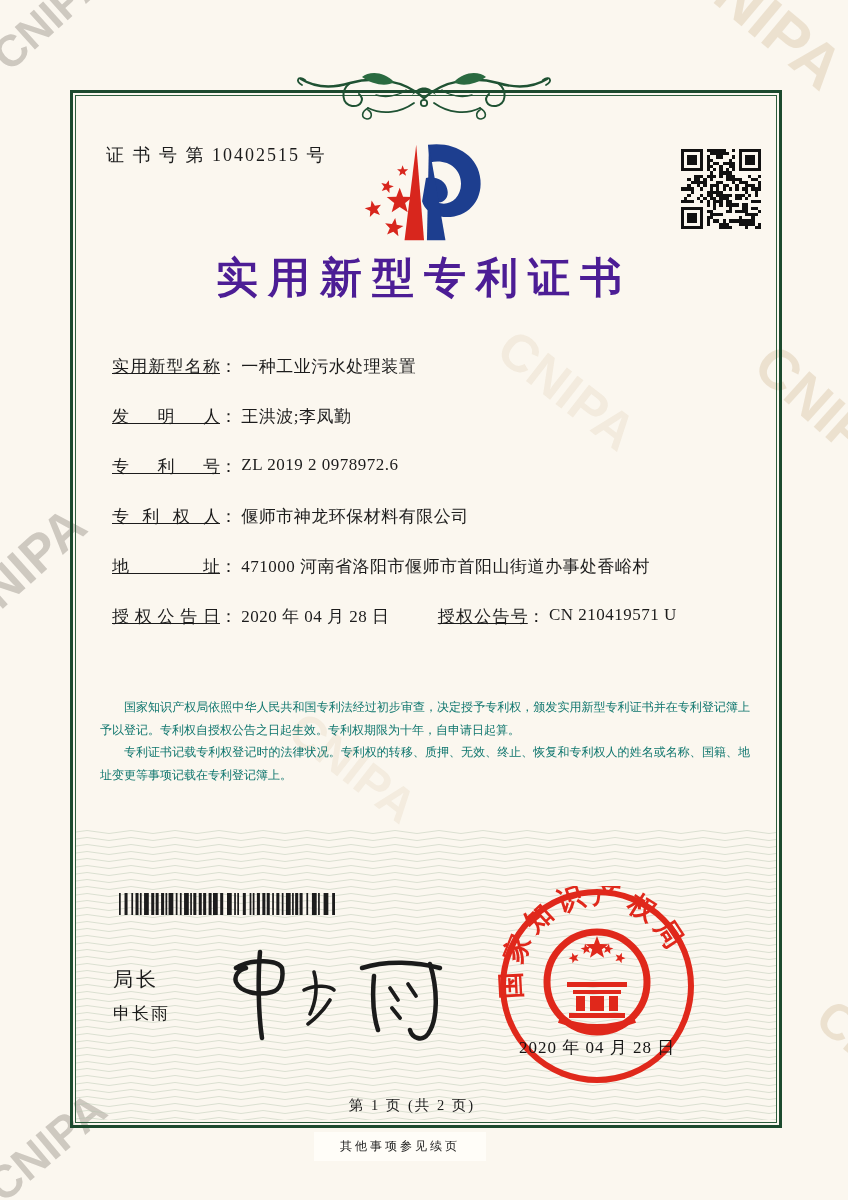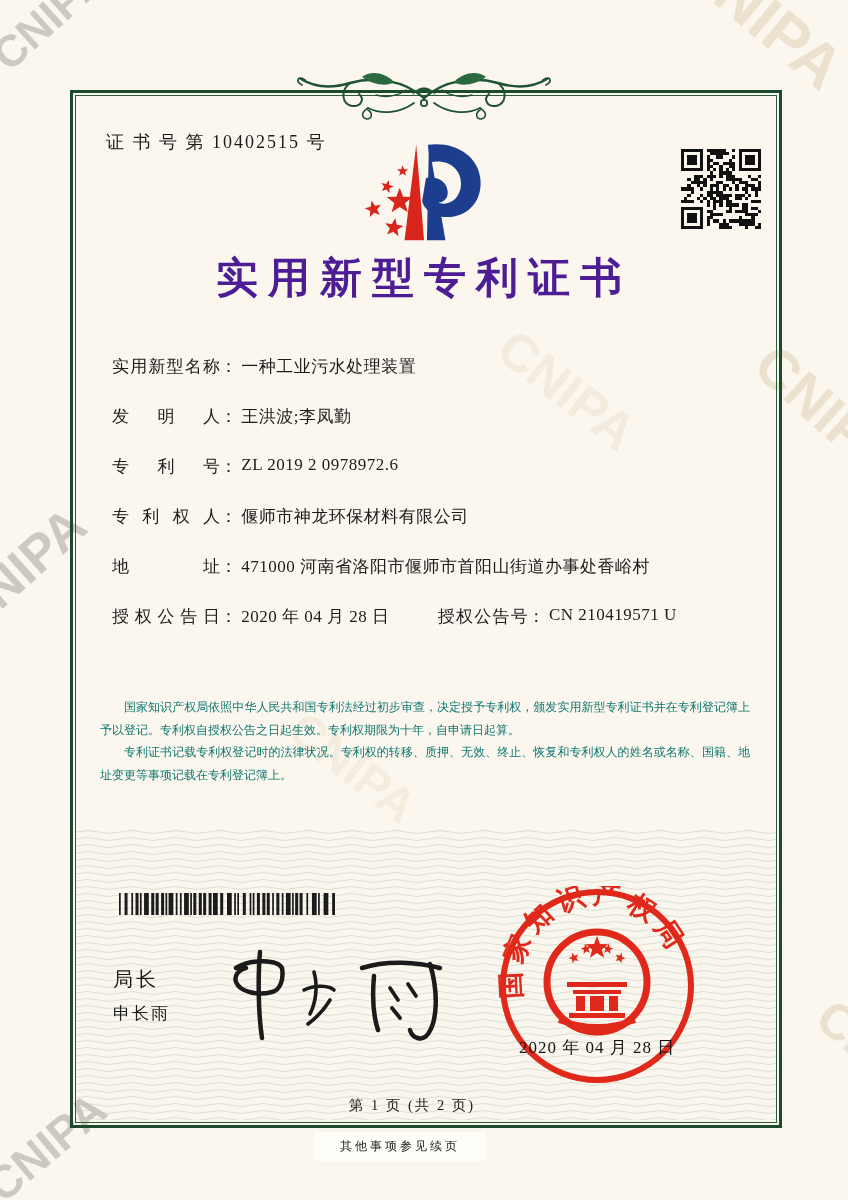--- a/index.html
+++ b/index.html
@@ -21,34 +21,34 @@
   .frame{
     position:absolute;left:70px;top:90px;width:706px;height:1032px;
     border:3px solid #1c4a2e;
   }
   .frame-inner{
     position:absolute;left:2px;top:2px;right:2px;bottom:2px;
     border:1px solid #2c5c3c;
   }
   
   .cert-no{
-    position:absolute;left:106px;top:130px;font-size:18px;letter-spacing:2px;text-align:right;
+    position:absolute;left:106px;top:143px;font-size:18px;letter-spacing:2px;text-align:right;
   }
   .logo{position:absolute;left:352px;top:138px;width:146px;height:114px;}
   .qr{position:absolute;left:681px;top:149px;width:80px;height:80px;}
   .title{
     position:absolute;left:0;top:250px;width:848px;text-align:center;
     font-size:42px;font-weight:bold;letter-spacing:10px;color:#4c1d95;
   }
   
   .fields{position:absolute;left:112px;top:355px;width:640px;}
   .field-row{height:50px;font-size:17px;white-space:nowrap;}
   .flabel{
     display:inline-block;width:108px;vertical-align:top;
-    text-align:justify;text-align-last:justify;
+    text-align:justify;text-align-last:justify;text-decoration:underline;
   }
   .fcolon{display:inline-block;vertical-align:top;}
   .fvalue{display:inline-block;vertical-align:top;letter-spacing:.5px;}
   .grant-right{display:inline-block;margin-left:44px;}
   .grant-right .flabel{width:90px;}
   
   .paras{
     position:absolute;left:100px;top:696px;width:650px;
     font-size:12px;line-height:1.88;color:#0f766e;text-align:justify;
   }

